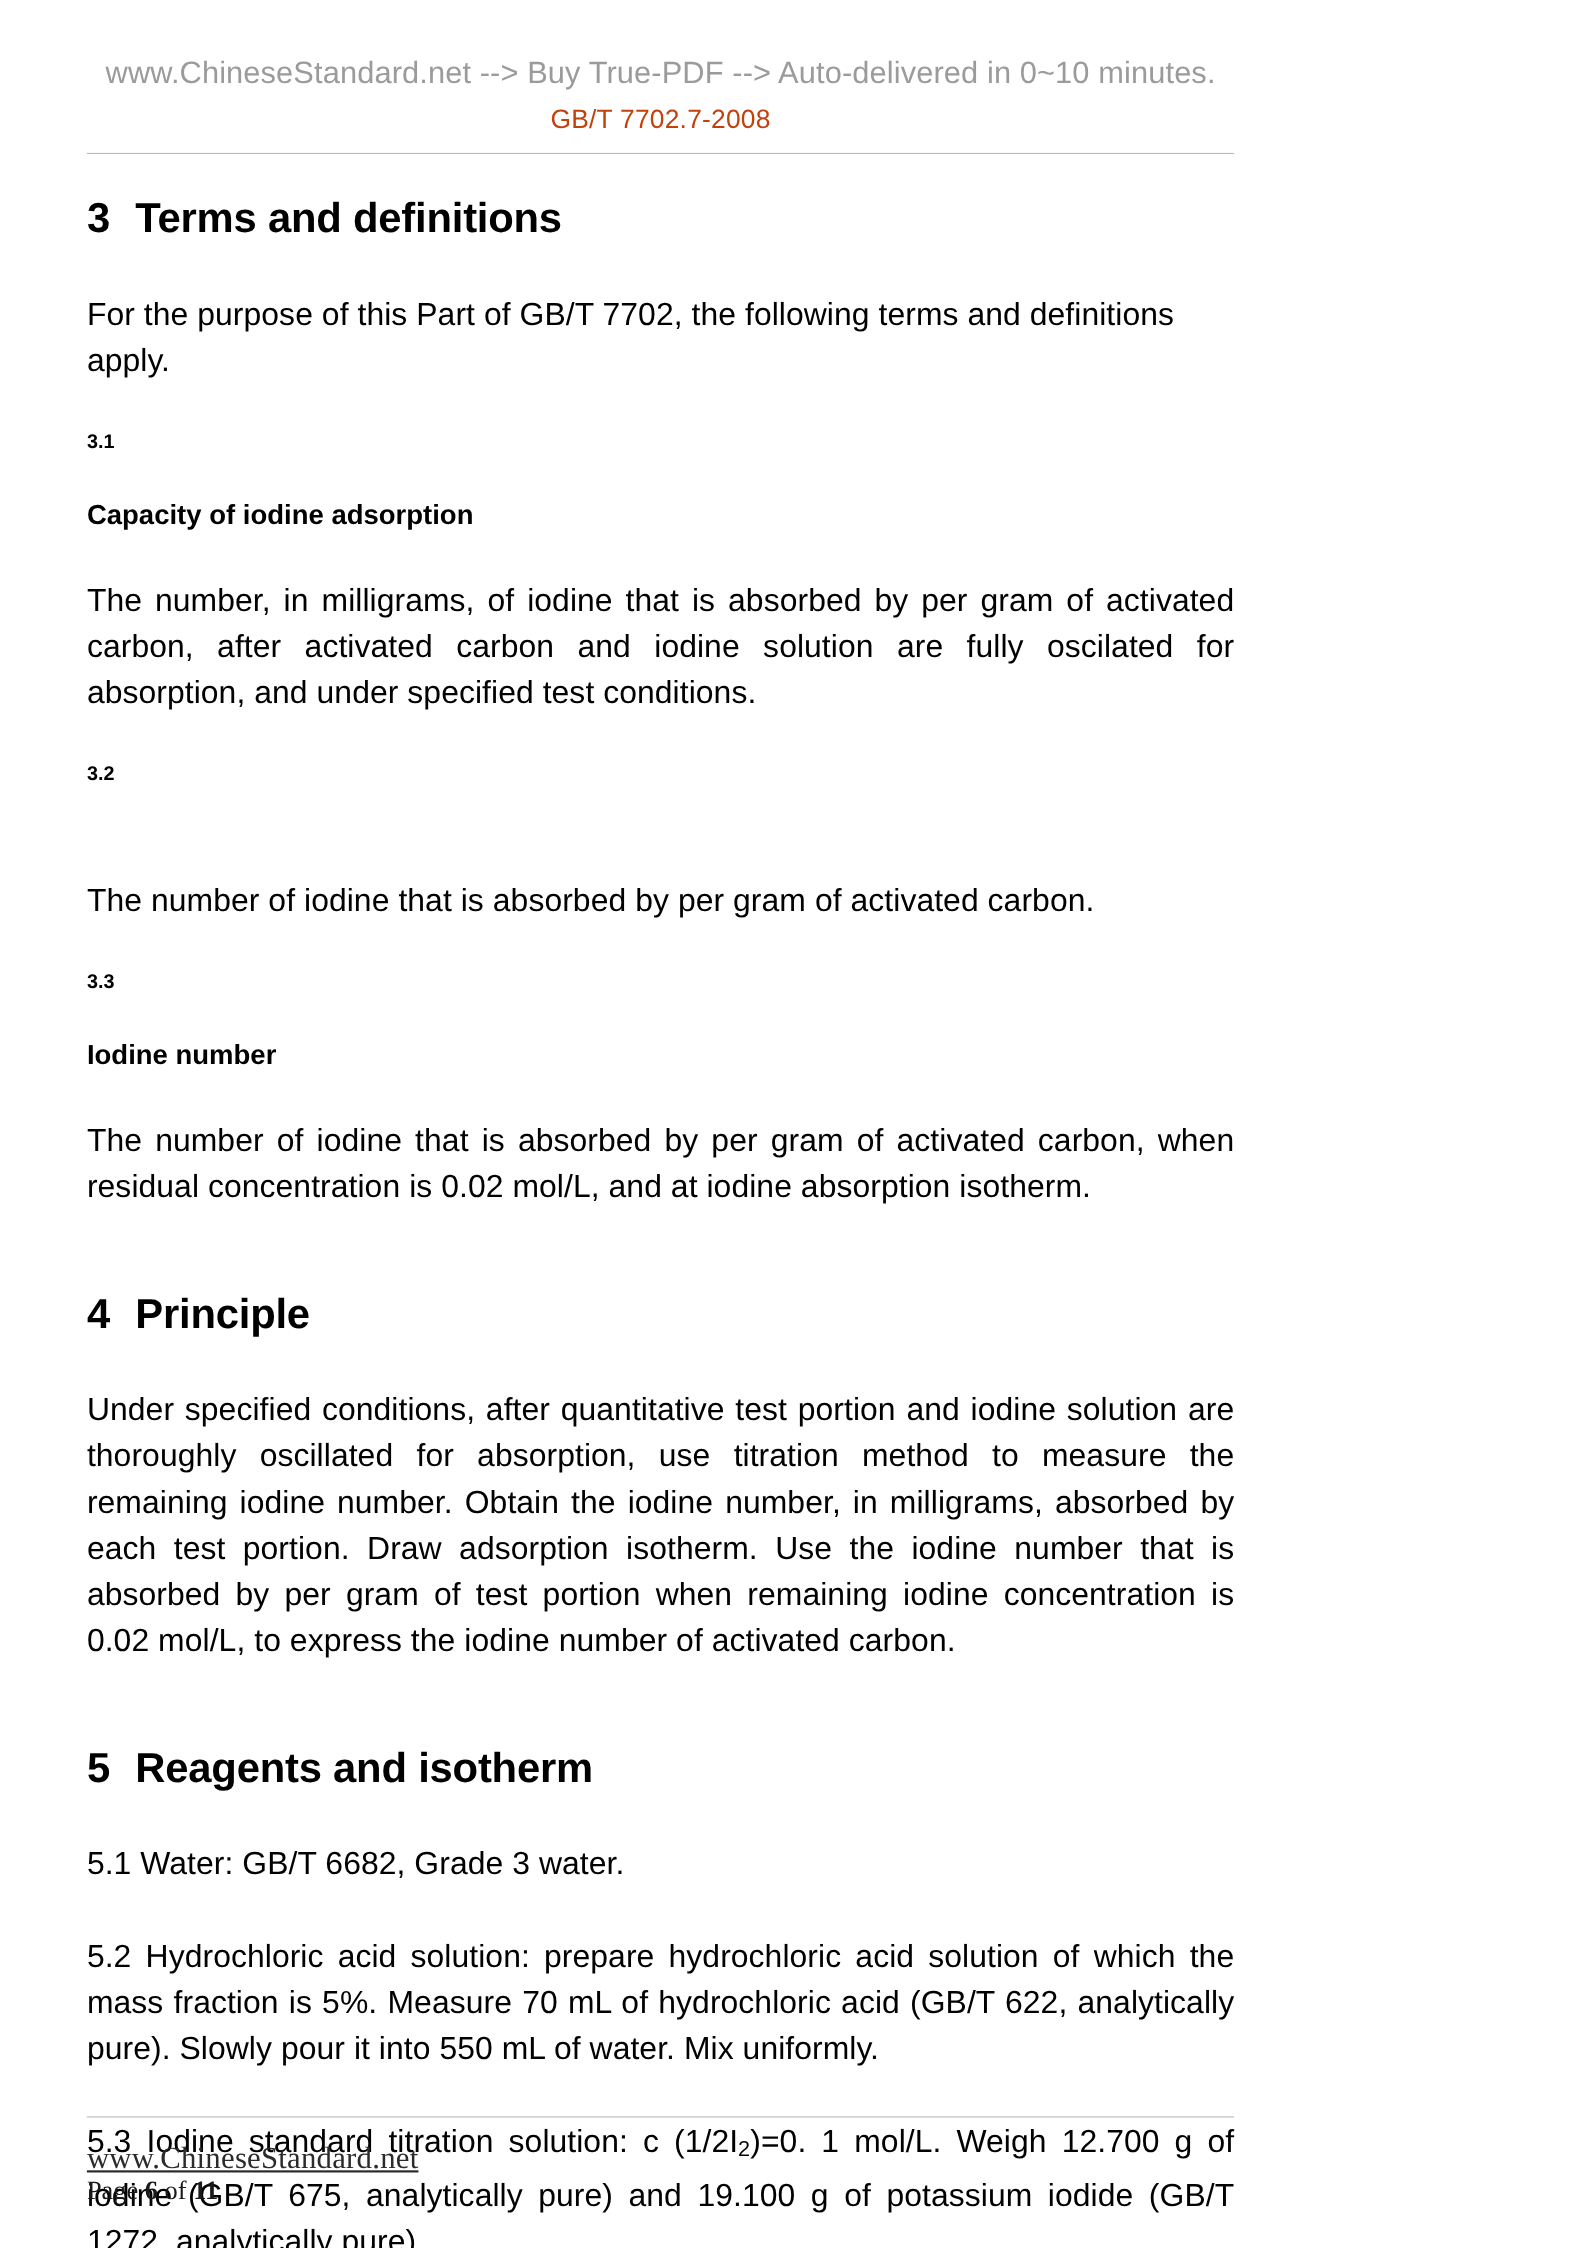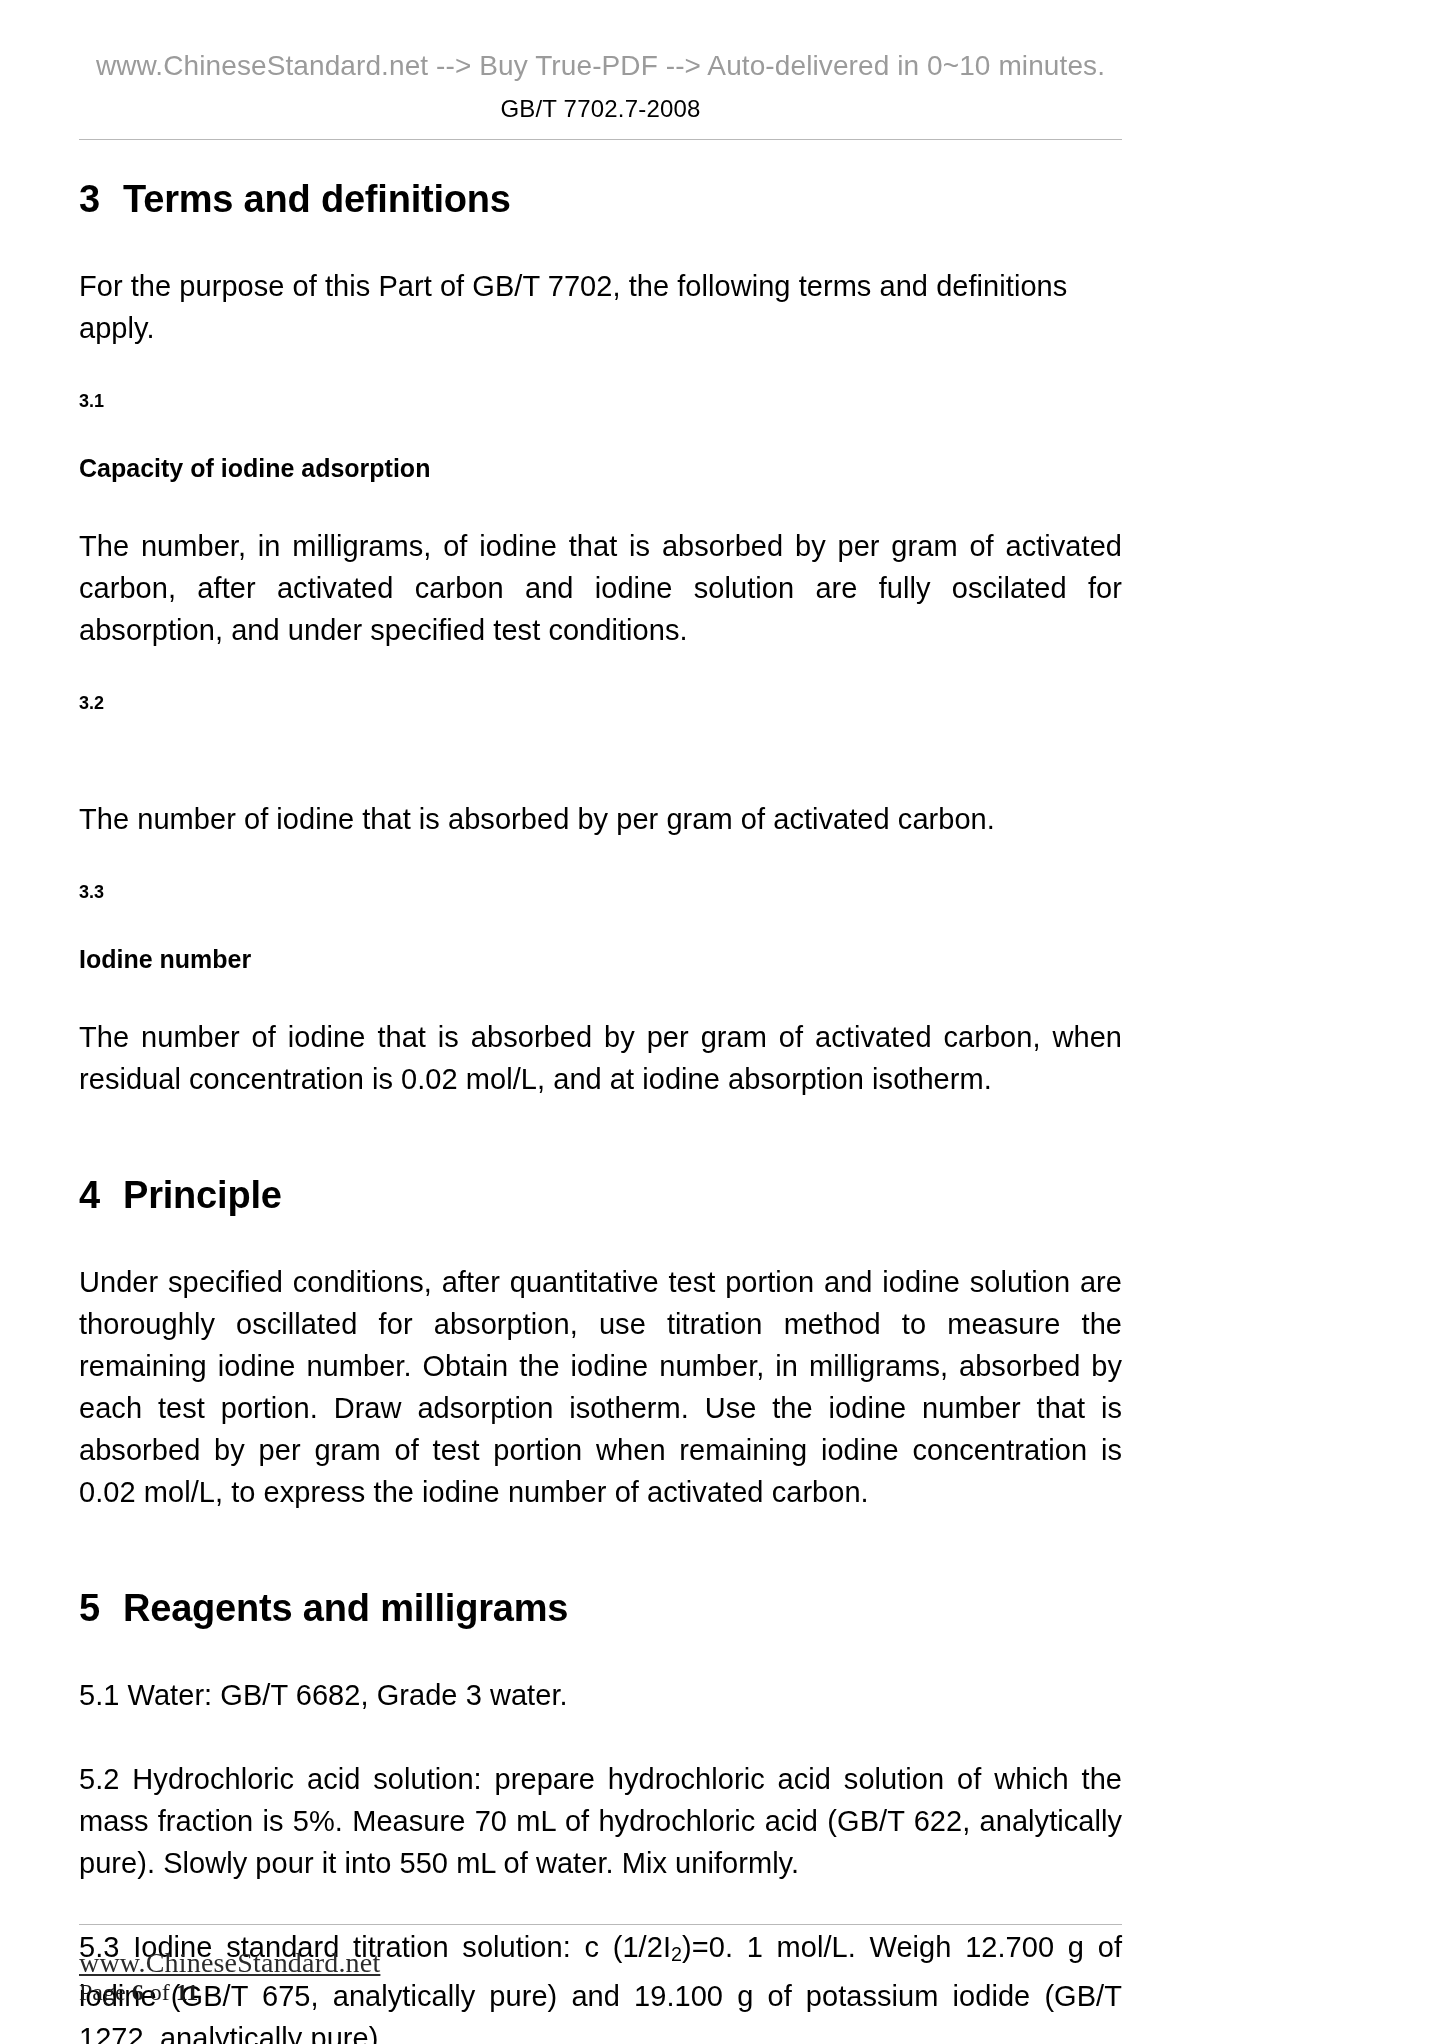--- a/index.html
+++ b/index.html
@@ -32,21 +32,21 @@
   .header-promo {
     font-size: 28px;
     color: #9b9b9b;
     letter-spacing: 0.1px;
     line-height: 1.25;
     white-space: nowrap;
   }
   .header-std {
     margin-top: 12px;
     font-size: 24px;
-    color: #000000;
+    color: #c2410c;
     letter-spacing: 0.2px;
   }
   .header-rule {
     margin: 16px auto 0 auto;
     width: 1043px;
     height: 0;
     border-top: 1.5px solid #b9b9b9;
   }
 
   
@@ -187,21 +187,21 @@
     <h1 class="section">
       <span class="num">4</span><span>Principle</span>
     </h1>
     <div class="spacer-after-h1"></div>
 
     <p class="body">Under specified conditions, after quantitative test portion and iodine solution are thoroughly oscillated for absorption, use titration method to measure the remaining iodine number. Obtain the iodine number, in milligrams, absorbed by each test portion. Draw adsorption isotherm. Use the iodine number that is absorbed by per gram of test portion when remaining iodine concentration is 0.02 mol/L, to express the iodine number of activated carbon.</p>
 
     <div class="gap-xl"></div>
 
     <h1 class="section">
-      <span class="num">5</span><span>Reagents and milligrams</span>
+      <span class="num">5</span><span>Reagents and isotherm</span>
     </h1>
     <div class="spacer-after-h1"></div>
 
     <p class="body nojust">5.1 Water: GB/T 6682, Grade 3 water.</p>
 
     <div class="gap-md"></div>
 
     <p class="body">5.2 Hydrochloric acid solution: prepare hydrochloric acid solution of which the mass fraction is 5%. Measure 70 mL of hydrochloric acid (GB/T 622, analytically pure). Slowly pour it into 550 mL of water. Mix uniformly.</p>
 
     <div class="gap-md"></div>

